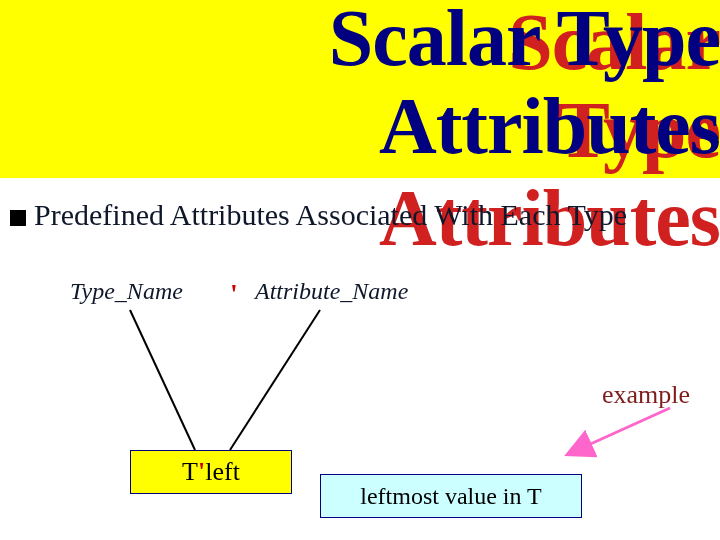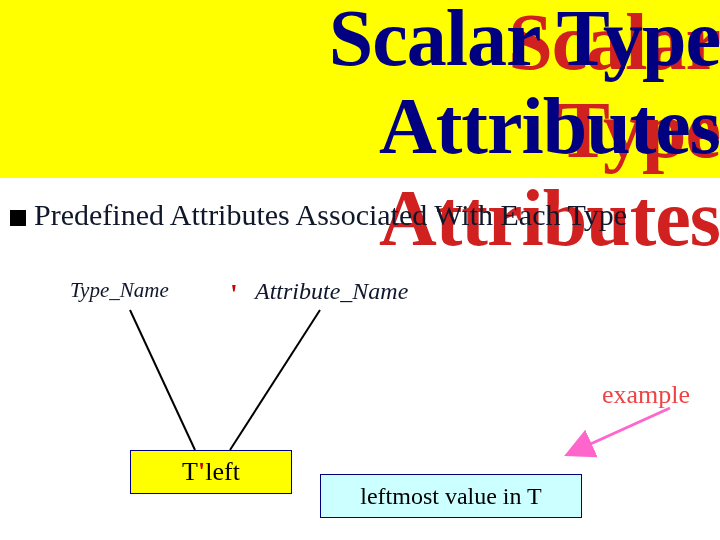--- a/index.html
+++ b/index.html
@@ -53,21 +53,21 @@
     font-size: 30px;
     color: #0f172a;
   }
   .italic {
     font-style: italic;
   }
   .example-label {
     position: absolute;
     right: 30px;
     font-size: 26px;
-    color: #ef4444;
+    color: #7f1d1d;
   }
   .example-box {
     position: absolute;
     border: 1.5px solid #000080;
     background: #ffff00;
     height: 42px;
     display: flex;
     align-items: center;
     justify-content: center;
   }
@@ -112,21 +112,21 @@
       <span>Scalar Type</span><br>
       <span>Attributes</span>
     </div>
   </div>
 </div>
 
 <div class="bullet-sq" style="left:10px; top:210px;"></div>
 
 <div class="body-text" style="left:34px; top:198px;">Predefined Attributes Associated With Each Type</div>
 
-<div class="body-text italic" style="left:70px; top:278px; font-size:21px;text-align:right;">Type_Name</div>
+<div class="body-text italic" style="left:70px; top:278px; font-size:24px;text-align:right;">Type_Name</div>
 <div class="body-text" style="left:230px; top:278px; font-size:28px; color:#cc0000; font-weight:bold;">'</div>
 <div class="body-text italic" style="left:255px; top:278px; font-size:24px;">Attribute_Name</div>
 
 <div class="example-label" style="top:380px;">example</div>
 
 <div class="example-box example-left">
   <span>T</span>
     <span class="apos">'</span>
     <span>left</span>
 </div>

